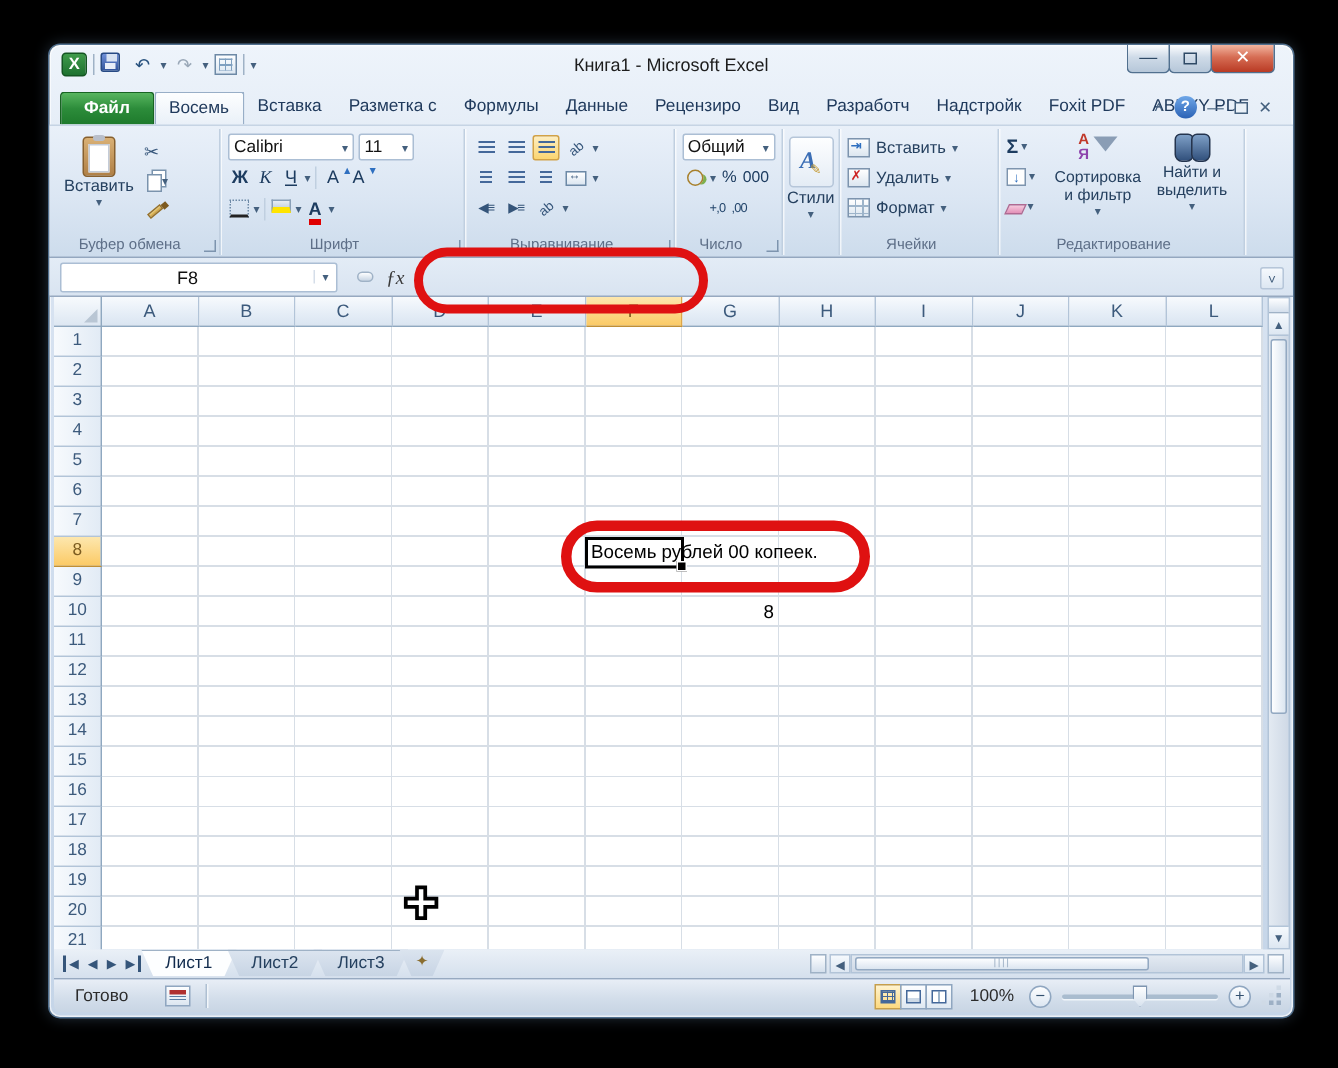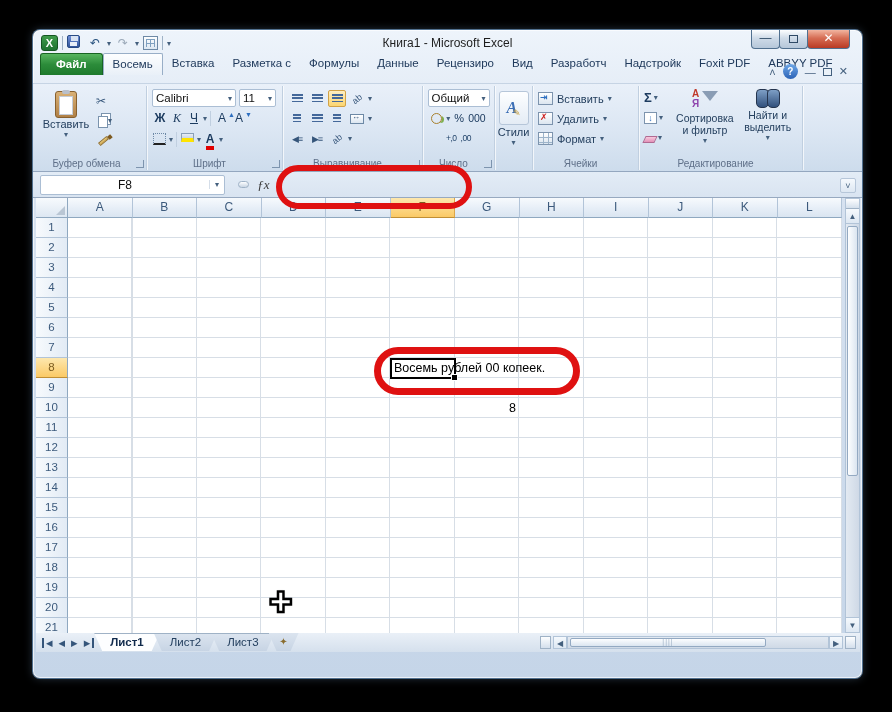--- a/index.html
+++ b/index.html
@@ -29,21 +29,21 @@
      repeating-linear-gradient(to right,#7fa0c0 0 1px,transparent 1px 4px),
      repeating-linear-gradient(to bottom,#7fa0c0 0 1px,transparent 1px 4px); }
   .title-text { position:absolute; left:0; right:0; top:6px; text-align:center; font-size:12px; color:#1d1d1d; }
   .win-controls { position:absolute; right:12px; top:0; display:flex; }
   .wbtn { width:29px; height:19px; border:1px solid #51708f; border-top:none; background:linear-gradient(#fdfeff,#cfdbe8 45%,#b6c7d9);
     border-radius:0 0 4px 4px; margin-left:-1px; text-align:center; line-height:17px; font-size:12px; color:#2f4a66; }
   .wbtn.close { width:43px; background:linear-gradient(#f2b5a0,#d66d54 45%,#b93a24); color:#fff; font-weight:bold; }
   .wbtn .rbox { display:inline-block; width:9px; height:8px; border:1px solid #2f4a66; margin-top:5px; }
 
   
-  .tabrow { position:absolute; left:0; top:22px; right:0; height:23px; display:flex; align-items:flex-end; padding-left:7px; }
+  .tabrow { position:absolute; left:0; top:30px; right:0; height:23px; display:flex; align-items:flex-end; padding-left:7px; }
   .tab-file { height:22px; padding:0 15px; background:linear-gradient(#57b55f,#2c8c3a 50%,#1e7a2c);
     border:1px solid #186423; border-bottom:none; border-radius:3px 3px 0 0; color:#fff; font-size:11.5px; font-weight:bold;
     line-height:21px; }
   .tab { height:22px; padding:0 9px; font-size:11.5px; color:#203a5c; line-height:21px; white-space:nowrap; }
   .tab.active { background:linear-gradient(#fdfeff,#e9f0f8); border:1px solid #98aec7; border-bottom:none; border-radius:2px 2px 0 0; }
   .tabrow-right { position:absolute; right:14px; top:34px; display:flex; align-items:center; gap:7px; }
   .help-btn { width:15px; height:15px; border-radius:50%; background:linear-gradient(#6ea7e8,#2b62b5); color:#fff; font-size:10px;
     font-weight:bold; text-align:center; line-height:15px; }
   .mini { font-size:11px; color:#44607e; }
   .mini-restore { width:9px; height:8px; border:1px solid #44607e; background:#eaf1f8; }
@@ -64,21 +64,21 @@
   .clipboard { width:22px; height:27px; background:linear-gradient(#d9b075,#b08046); border:1px solid #87602f; border-radius:3px; position:relative; margin-top:2px; }
   .clipboard::before { content:""; position:absolute; left:3px; right:3px; top:4px; bottom:2px; background:#fff; border:1px solid #c4ccd8; }
   .clipboard::after { content:""; position:absolute; left:6px; top:-2px; width:8px; height:4px; background:#b9bfca; border-radius:2px; }
   .clip-small { display:flex; flex-direction:column; gap:3px; margin-left:6px; margin-top:3px; }
   .sic { width:24px; height:17px; display:flex; align-items:center; font-size:12px; color:#35557a; }
   .ic-copy { width:10px; height:12px; border:1px solid #7a93ad; background:#fff; box-shadow:3px -3px 0 -1px #fff,3px -3px 0 0 #7a93ad; margin:3px 0 0 2px; }
   .ic-brush { width:11px; height:4px; background:linear-gradient(#f0d27c,#c89b3e); border:1px solid #96712a; transform:rotate(-40deg); margin-left:2px; }
   .ic-brush::after { content:""; position:absolute; margin-left:10px; width:4px; height:4px; background:#7d5a20; }
 
   
-  .g-font { width:136px; display:flex; flex-direction:column; gap:2px; }
+  .g-font { width:163px; display:flex; flex-direction:column; gap:2px; }
   .combo-row { display:flex; gap:3px; }
   .combo { background:#fff; border:1px solid #abbed4; border-radius:2px; height:18px; font-size:11.5px; color:#111;
     display:flex; align-items:center; justify-content:space-between; padding:0 3px; }
   .font-name { width:84px; }
   .font-size { width:37px; }
   .btnrow { display:flex; align-items:center; gap:1px; height:19px; }
   .fbtn { min-width:16px; height:17px; text-align:center; font-size:12px; color:#1d3c60; line-height:16px; padding:0 1px; }
   .b-bold { font-weight:bold; }
   .b-ital { font-style:italic; font-family:"Liberation Serif",serif; }
   .b-und { text-decoration:underline; }
@@ -194,21 +194,21 @@
   
   .sheetrow { position:absolute; left:3px; top:603px; width:824px; height:19px; background:linear-gradient(#eaf0f7,#d5e0ed);
     display:flex; align-items:stretch; font-size:11.5px; color:#25405f; }
   .nav { display:flex; align-items:center; gap:2px; padding:0 6px; }
   .nv { font-size:8.5px; color:#35557a; padding:0 2px; }
   .nv.bar-l { border-left:2px solid #35557a; }
   .nv.bar-r { border-right:2px solid #35557a; }
   .stab { height:18px; line-height:17px; padding:0 16px; margin-left:-6px;
     clip-path:polygon(0 0,100% 0,calc(100% - 8px) 100%,8px 100%);
     background:linear-gradient(#dbe4ef,#c7d4e4); border-top:1px solid #9fb2c6; }
-  .stab.active { background:#fdfeff; font-weight:bold; color:#102a4c; }
+  .stab.active { background:#fdfeff; font-weight:normal; color:#102a4c; }
   .instab { width:30px; height:18px; margin-left:-6px; clip-path:polygon(0 0,100% 0,calc(100% - 8px) 100%,8px 100%);
     background:linear-gradient(#dbe4ef,#c7d4e4); text-align:center; font-size:10px; color:#8a6d2f; line-height:17px; }
   .hsplit { width:11px; height:13px; margin:3px 2px 0 auto; background:linear-gradient(#fdfeff,#d4dfec); border:1px solid #9fb2c6; }
   .harr { width:14px; height:13px; margin-top:3px; text-align:center; font-size:8px; color:#44607e; line-height:13px;
     background:linear-gradient(#f5f9fd,#dde7f2); border:1px solid #b2c4d8; }
   .htrack { width:262px; height:13px; margin-top:3px; background:linear-gradient(#e3eaf2,#cfd9e6); border:1px solid #b2c4d8; position:relative; }
   .hthumb { position:absolute; left:2px; top:1px; width:196px; height:9px; background:linear-gradient(#fdfeff,#dbe5f0); border:1px solid #93a9c2; border-radius:2px; }
   .hthumb::after { content:"||||"; position:absolute; left:50%; transform:translateX(-50%); top:-1px; font-size:7px; color:#9db0c5; letter-spacing:1px; }
   .hsplit2 { width:11px; height:13px; margin:3px 4px 0 2px; background:linear-gradient(#fdfeff,#d4dfec); border:1px solid #9fb2c6; }
 
@@ -562,18 +562,41 @@
       <div class="instab">✦</div>
       <div class="hsplit"></div>
       <div class="harr">◀</div>
       <div class="htrack">
         <div class="hthumb"></div>
       </div>
       <div class="harr">▶</div>
       <div class="hsplit2"></div>
     </div>
 
+    <div class="status">
+      <span class="ready">Готово</span>
+      <div class="macro-btn"></div>
+      <div class="statussep"></div>
+      <div class="sright">
+        <div class="vb active">
+            <div class="vb-grid"></div>
+          </div>
+        <div class="vb">
+            <div class="vb-page"></div>
+          </div>
+        <div class="vb">
+            <div class="vb-break"></div>
+          </div>
+        <span class="zoomlbl">100%</span>
+        <div class="zbtn">−</div>
+        <div class="ztrack">
+            <div class="zthumb"></div>
+          </div>
+        <div class="zbtn">+</div>
+        <div class="grip"></div>
+      </div>
+    </div>
 
     <div class="oval1"></div>
     <div class="oval2"></div>
     <div class="cursor-plus">✚</div>
   </div>
 </div>
 
 </body></html>

